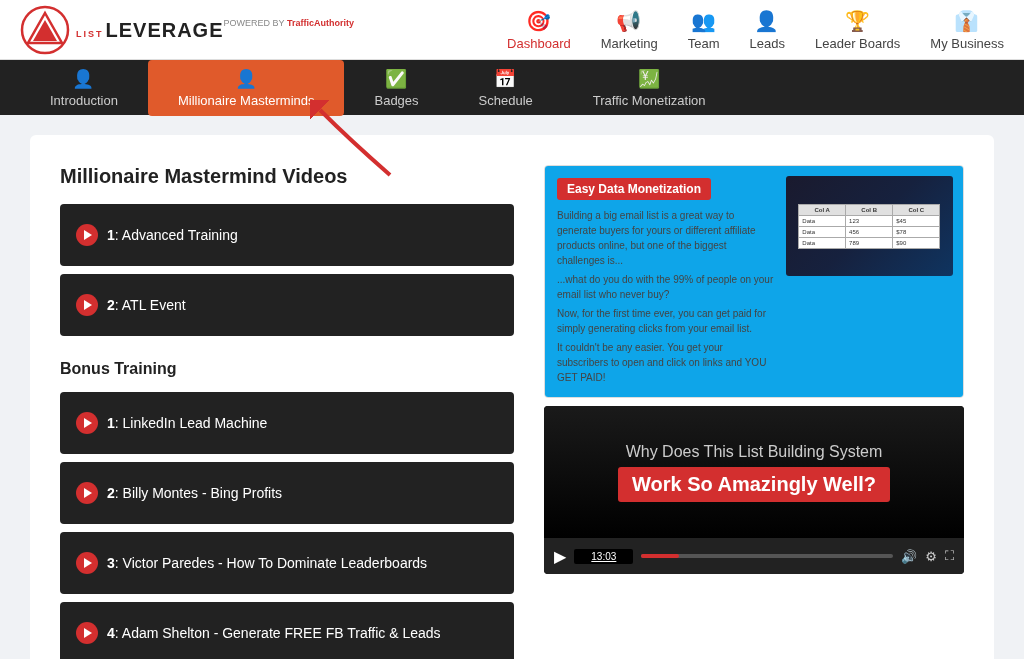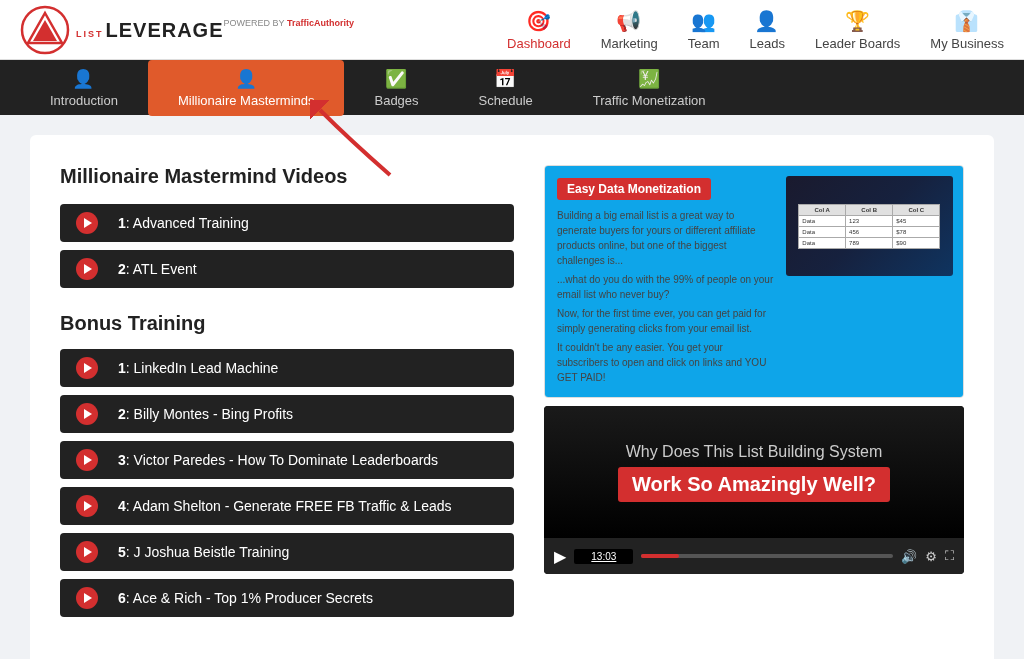--- a/index.html
+++ b/index.html
@@ -94,25 +94,25 @@
       font-weight: bold;
       color: #222;
       margin-bottom: 16px;
     }
 
     .video-list { display: flex; flex-direction: column; gap: 8px; margin-bottom: 24px; }
 
     .video-item {
       background: #222;
       color: #fff;
-      padding: 8px 16px;
+      padding: 20px 16px;
       border-radius: 4px;
       display: flex;
       align-items: center;
-      gap: 20px;
+      gap: 9px;
       cursor: pointer;
       font-size: 14px;
     }
     .play-btn {
       width: 22px;
       height: 22px;
       background: #d32f2f;
       border-radius: 50%;
       display: flex;
       align-items: center;
@@ -120,21 +120,21 @@
       flex-shrink: 0;
     }
     .play-btn::after {
       content: '';
       border-left: 8px solid #fff;
       border-top: 5px solid transparent;
       border-bottom: 5px solid transparent;
       margin-left: 2px;
     }
 
-    .bonus-title { font-size: 20px; font-weight: bold; color: #222; margin-bottom: 14px; }
+    .bonus-title { font-size: 16px; font-weight: bold; color: #222; margin-bottom: 14px; }
 
     
     .video-thumbnail {
       background: #fff;
       border: 1px solid #ddd;
       border-radius: 4px;
       margin-bottom: 8px;
       overflow: hidden;
     }
     .thumbnail-upper {

